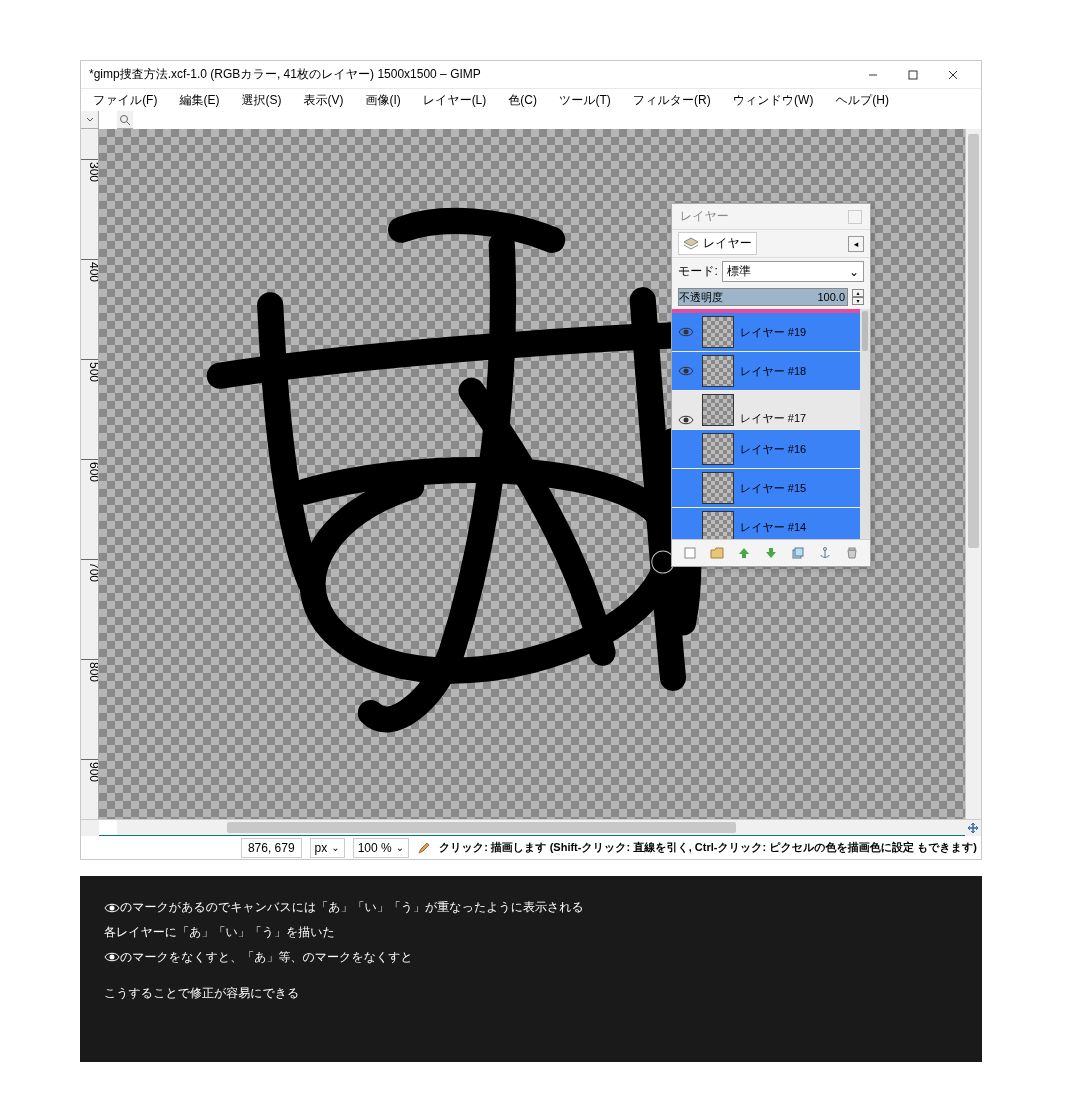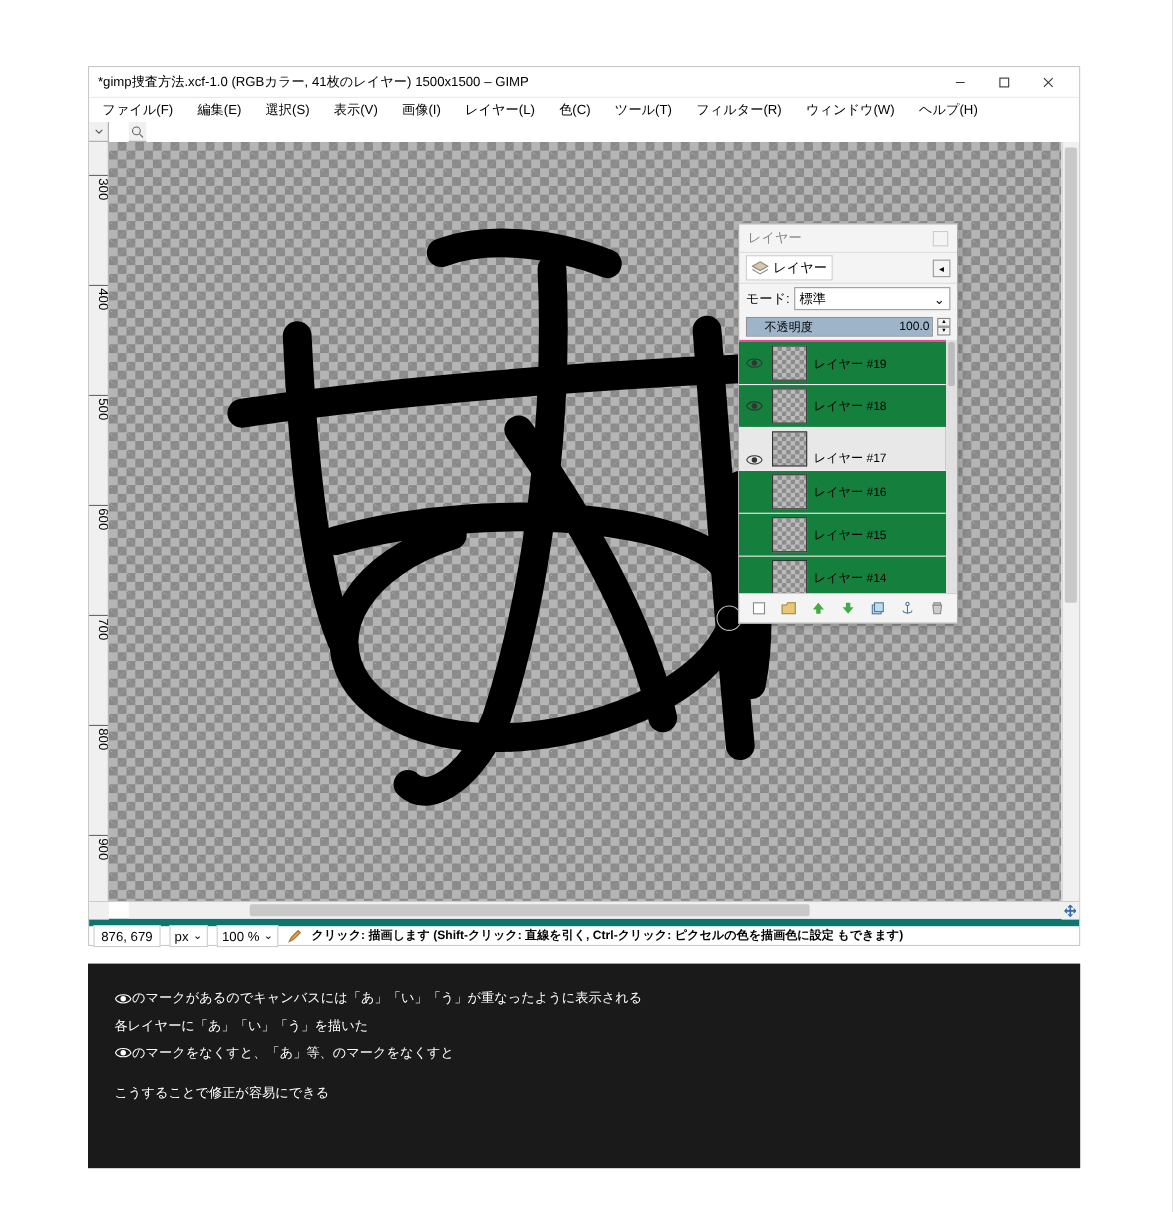--- a/index.html
+++ b/index.html
@@ -28,44 +28,44 @@
   background-position: 0 0, 0 8px, 8px -8px, -8px 0;
   background-color: #b5b5b5;
 }
 .drawing { position: absolute; inset: 0; }
 .scroll-v { width: 16px; background: #f0f0f0; border-left: 1px solid #ccc; position: relative; }
 .scroll-v .thumb { position: absolute; left: 2px; right: 2px; top: 5px; height: 60%; background: #c8c8c8; border-radius: 2px; }
 .scroll-h-row { height: 16px; display: flex; border-top: 1px solid #ccc; }
 .scroll-h { flex: 1; background: #f0f0f0; margin-left: 18px; position: relative; }
 .scroll-h .thumb { position: absolute; top: 2px; bottom: 2px; left: 110px; width: 60%; background: #c8c8c8; border-radius: 2px; }
 .nav-icon { width: 16px; height: 16px; display: flex; align-items: center; justify-content: center; background: #f0f0f0; }
-.statusbar { height: 24px; display: flex; align-items: center; border-top: 7px solid #0f766e; padding: 0 4px; gap: 8px; }
+.statusbar { height: 24px; display: flex; align-items: center; border-top: 1px solid #0f766e; padding: 0 4px; gap: 8px; justify-content: flex-end; }
 .stat-box { border: 1px solid #ccc; padding: 2px 6px; background: #fff; min-width: 50px; text-align: center; }
 .stat-combo { border: 1px solid #ccc; padding: 2px 4px; background: #fff; display: flex; align-items: center; gap: 4px; }
 .stat-combo::after { content: "⌄"; font-size: 10px; }
 .brush-icon { width: 14px; height: 14px; display: inline-block; }
 
 
 .layers-dialog { position: absolute; left: 572px; top: 74px; width: 200px; background: #f4f4f4; border: 1px solid #aaa; box-shadow: 2px 2px 6px rgba(0,0,0,0.2); z-index: 10; }
 .dlg-title { padding: 4px 8px; color: #888; display: flex; justify-content: space-between; align-items: center; }
 .dlg-tab-row { display: flex; align-items: center; padding: 2px 6px; gap: 4px; border-top: 1px solid #ddd; border-bottom: 1px solid #ddd; }
 .dlg-tab { display: flex; align-items: center; gap: 4px; padding: 2px 4px; border: 1px solid #ccc; background: #fff; }
 .stack-icon { width: 16px; height: 14px; }
 .dlg-menu-btn { width: 16px; height: 16px; border: 1px solid #999; display: flex; align-items: center; justify-content: center; margin-left: auto; font-size: 9px; }
 .mode-row, .opacity-row, .lock-row { display: flex; align-items: center; padding: 3px 6px; gap: 4px; }
 .mode-select { flex: 1; border: 1px solid #999; background: #fff; padding: 1px 4px; display: flex; justify-content: space-between; align-items: center; }
 .opacity-slider { flex: 1; height: 18px; background: linear-gradient(to right,#9eb5c9 0%,#9eb5c9 100%); border: 1px solid #888; position: relative; display: flex; align-items: center; }
-.opacity-slider .label { position: absolute; left: 16px; font-size: 11px; }
+.opacity-slider .label { position: absolute; left: 0; font-size: 11px; }
 .opacity-slider .val { position: absolute; right: 2px; font-size: 11px; }
 .spinner { width: 12px; display: flex; flex-direction: column; }
 .spinner div { height: 8px; border: 1px solid #888; font-size: 6px; text-align: center; line-height: 6px; }
 .lock-icons { display: flex; gap: 4px; }
 .lock-box { width: 18px; height: 18px; border: 1px solid #999; display: flex; align-items: center; justify-content: center; }
 .lock-box.checker-sm { background-image: linear-gradient(45deg,#888 25%,transparent 25%),linear-gradient(-45deg,#888 25%,transparent 25%),linear-gradient(45deg,transparent 75%,#888 75%),linear-gradient(-45deg,transparent 75%,#888 75%); background-size: 6px 6px; background-position: 0 0,0 3px,3px -3px,-3px 0; background-color: #bbb; }
-.layer-list { max-height: 230px; overflow-y: auto; border-top: 2px solid #ec4899; background: #15803d; }
+.layer-list { max-height: 230px; overflow-y: auto; border-top: 4px solid #ec4899; background: #3b82f6; }
 .layer-row { display: flex; align-items: center; padding: 3px 4px; gap: 6px; border-bottom: 1px solid #eee; }
 .layer-row.selected { background: #e8e8e8; align-items: flex-end; }
 .layer-eye { width: 20px; display: flex; justify-content: center; }
 .layer-thumb { width: 32px; height: 32px; border: 1px solid #333; background-image: linear-gradient(45deg,#888 25%,transparent 25%),linear-gradient(-45deg,#888 25%,transparent 25%),linear-gradient(45deg,transparent 75%,#888 75%),linear-gradient(-45deg,transparent 75%,#888 75%); background-size: 8px 8px; background-position: 0 0,0 4px,4px -4px,-4px 0; background-color: #bbb; }
 .layer-name { flex: 1; font-size: 11px; }
 .layer-scroll { width: 10px; background: #e0e0e0; }
 .dlg-buttons { display: flex; justify-content: space-around; padding: 4px; border-top: 1px solid #ccc; }
 .dlg-btn { width: 18px; height: 18px; display: flex; align-items: center; justify-content: center; }
 
 

